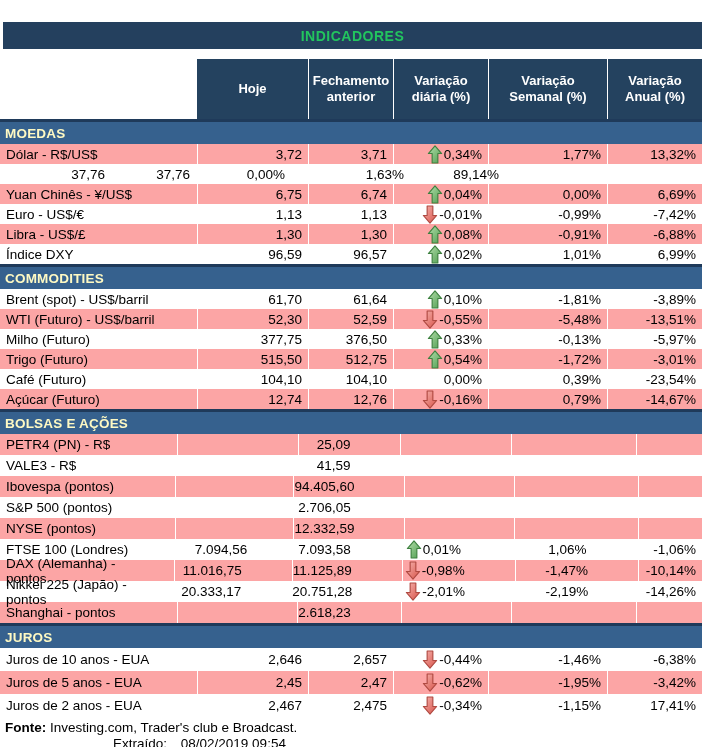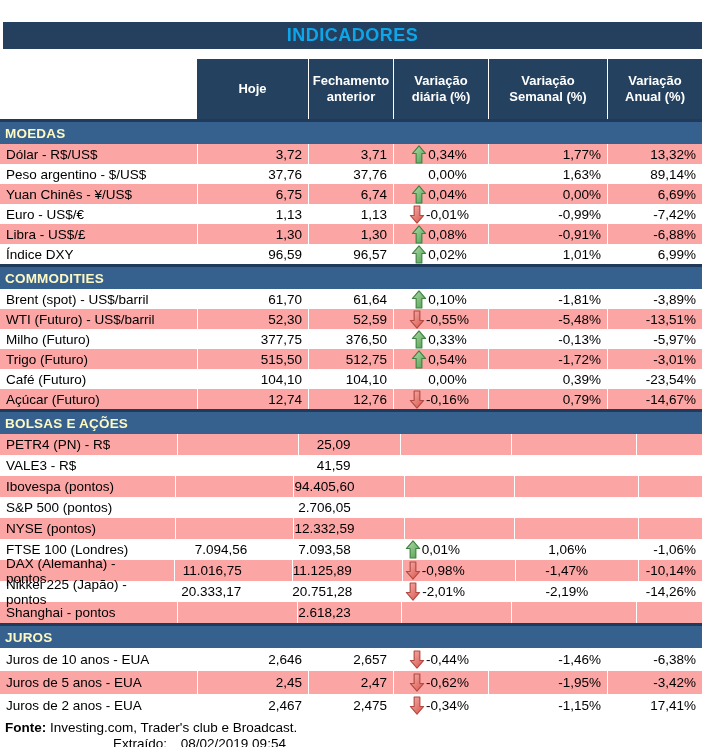--- a/index.html
+++ b/index.html
@@ -9,23 +9,23 @@
     font-family: "Liberation Sans", sans-serif;
     color: #000000;
   }
   .page { width: 705px; position: relative; }
 
   
   .title-bar {
     margin: 4px 3px 10px 3px;
     height: 27px;
     background: #24405E;
-    color: #0ea5e9;
+    color: #22c55e;
     font-weight: bold;
-    font-size: 18px;
+    font-size: 14px;
     letter-spacing: 0.5px;
     display: flex; align-items: center; justify-content: center;
   }
 
   
   .w-label { width: 197px; }
   .w-hoje  { width: 111px; text-align: right; }
   .w-fech  { width: 85px;  }
   .w-vdia  { width: 95px;  }
   .w-vsem  { width: 119px; }
@@ -70,21 +70,21 @@
     background: #ffffff;
   }
   .section-1 .row { height: 20px; }
   .section-2 .row { height: 21px; gap: 44px; }
   .section-3 .row { height: 23px; }
   .row.shaded { background: #fca5a5; }
   .cell { height: 100%; display: flex; align-items: center; }
   .cell + .cell { border-left: 1px solid #ffffff; }
   .label-cell { padding-left: 6px; }
   .num { justify-content: flex-end; padding-right: 6px; }
-  .vdia-cell { justify-content: center; padding-left: 2px; padding-right: 6px; }
+  .vdia-cell { justify-content: flex-end; padding-left: 2px; padding-right: 6px; }
   .arrow { width: 17px; height: 19px; display: flex; align-items: center; }
   .arrow svg { display: block; }
 
   
   .footer { margin-top: 3px; font-size: 13.5px; line-height: 16px; }
   .fonte-line { padding-left: 5px; }
   .bold { font-weight: bold; }
   .extraido-line { padding-left: 113px; }
   .extraido-date { margin-left: 10px; }
 </style>
@@ -131,21 +131,20 @@
                 <svg width="16" height="19" viewBox="0 0 16 20">
                   <polygon points="8,1 15,9 11,9 11,19 5,19 5,9 1,9" fill="url(#gradUp)" stroke="#3E8140" stroke-width="1.2" stroke-linejoin="round"></polygon>
                 </svg>
               </span>
               <span>0,34%</span>
             </div>
             <div class="cell num w-vsem">1,77%</div>
             <div class="cell num w-vanu">13,32%</div>
           </div>
           <div class="row">
-            <div class="cell label-cell w-label">Peso argentino - $/US$</div>
             <div class="cell num w-hoje">37,76</div>
             <div class="cell num w-fech">37,76</div>
             <div class="cell vdia-cell w-vdia">
               <span class="arrow"></span>
               <span>0,00%</span>
             </div>
             <div class="cell num w-vsem">1,63%</div>
             <div class="cell num w-vanu">89,14%</div>
           </div>
           <div class="row shaded">

